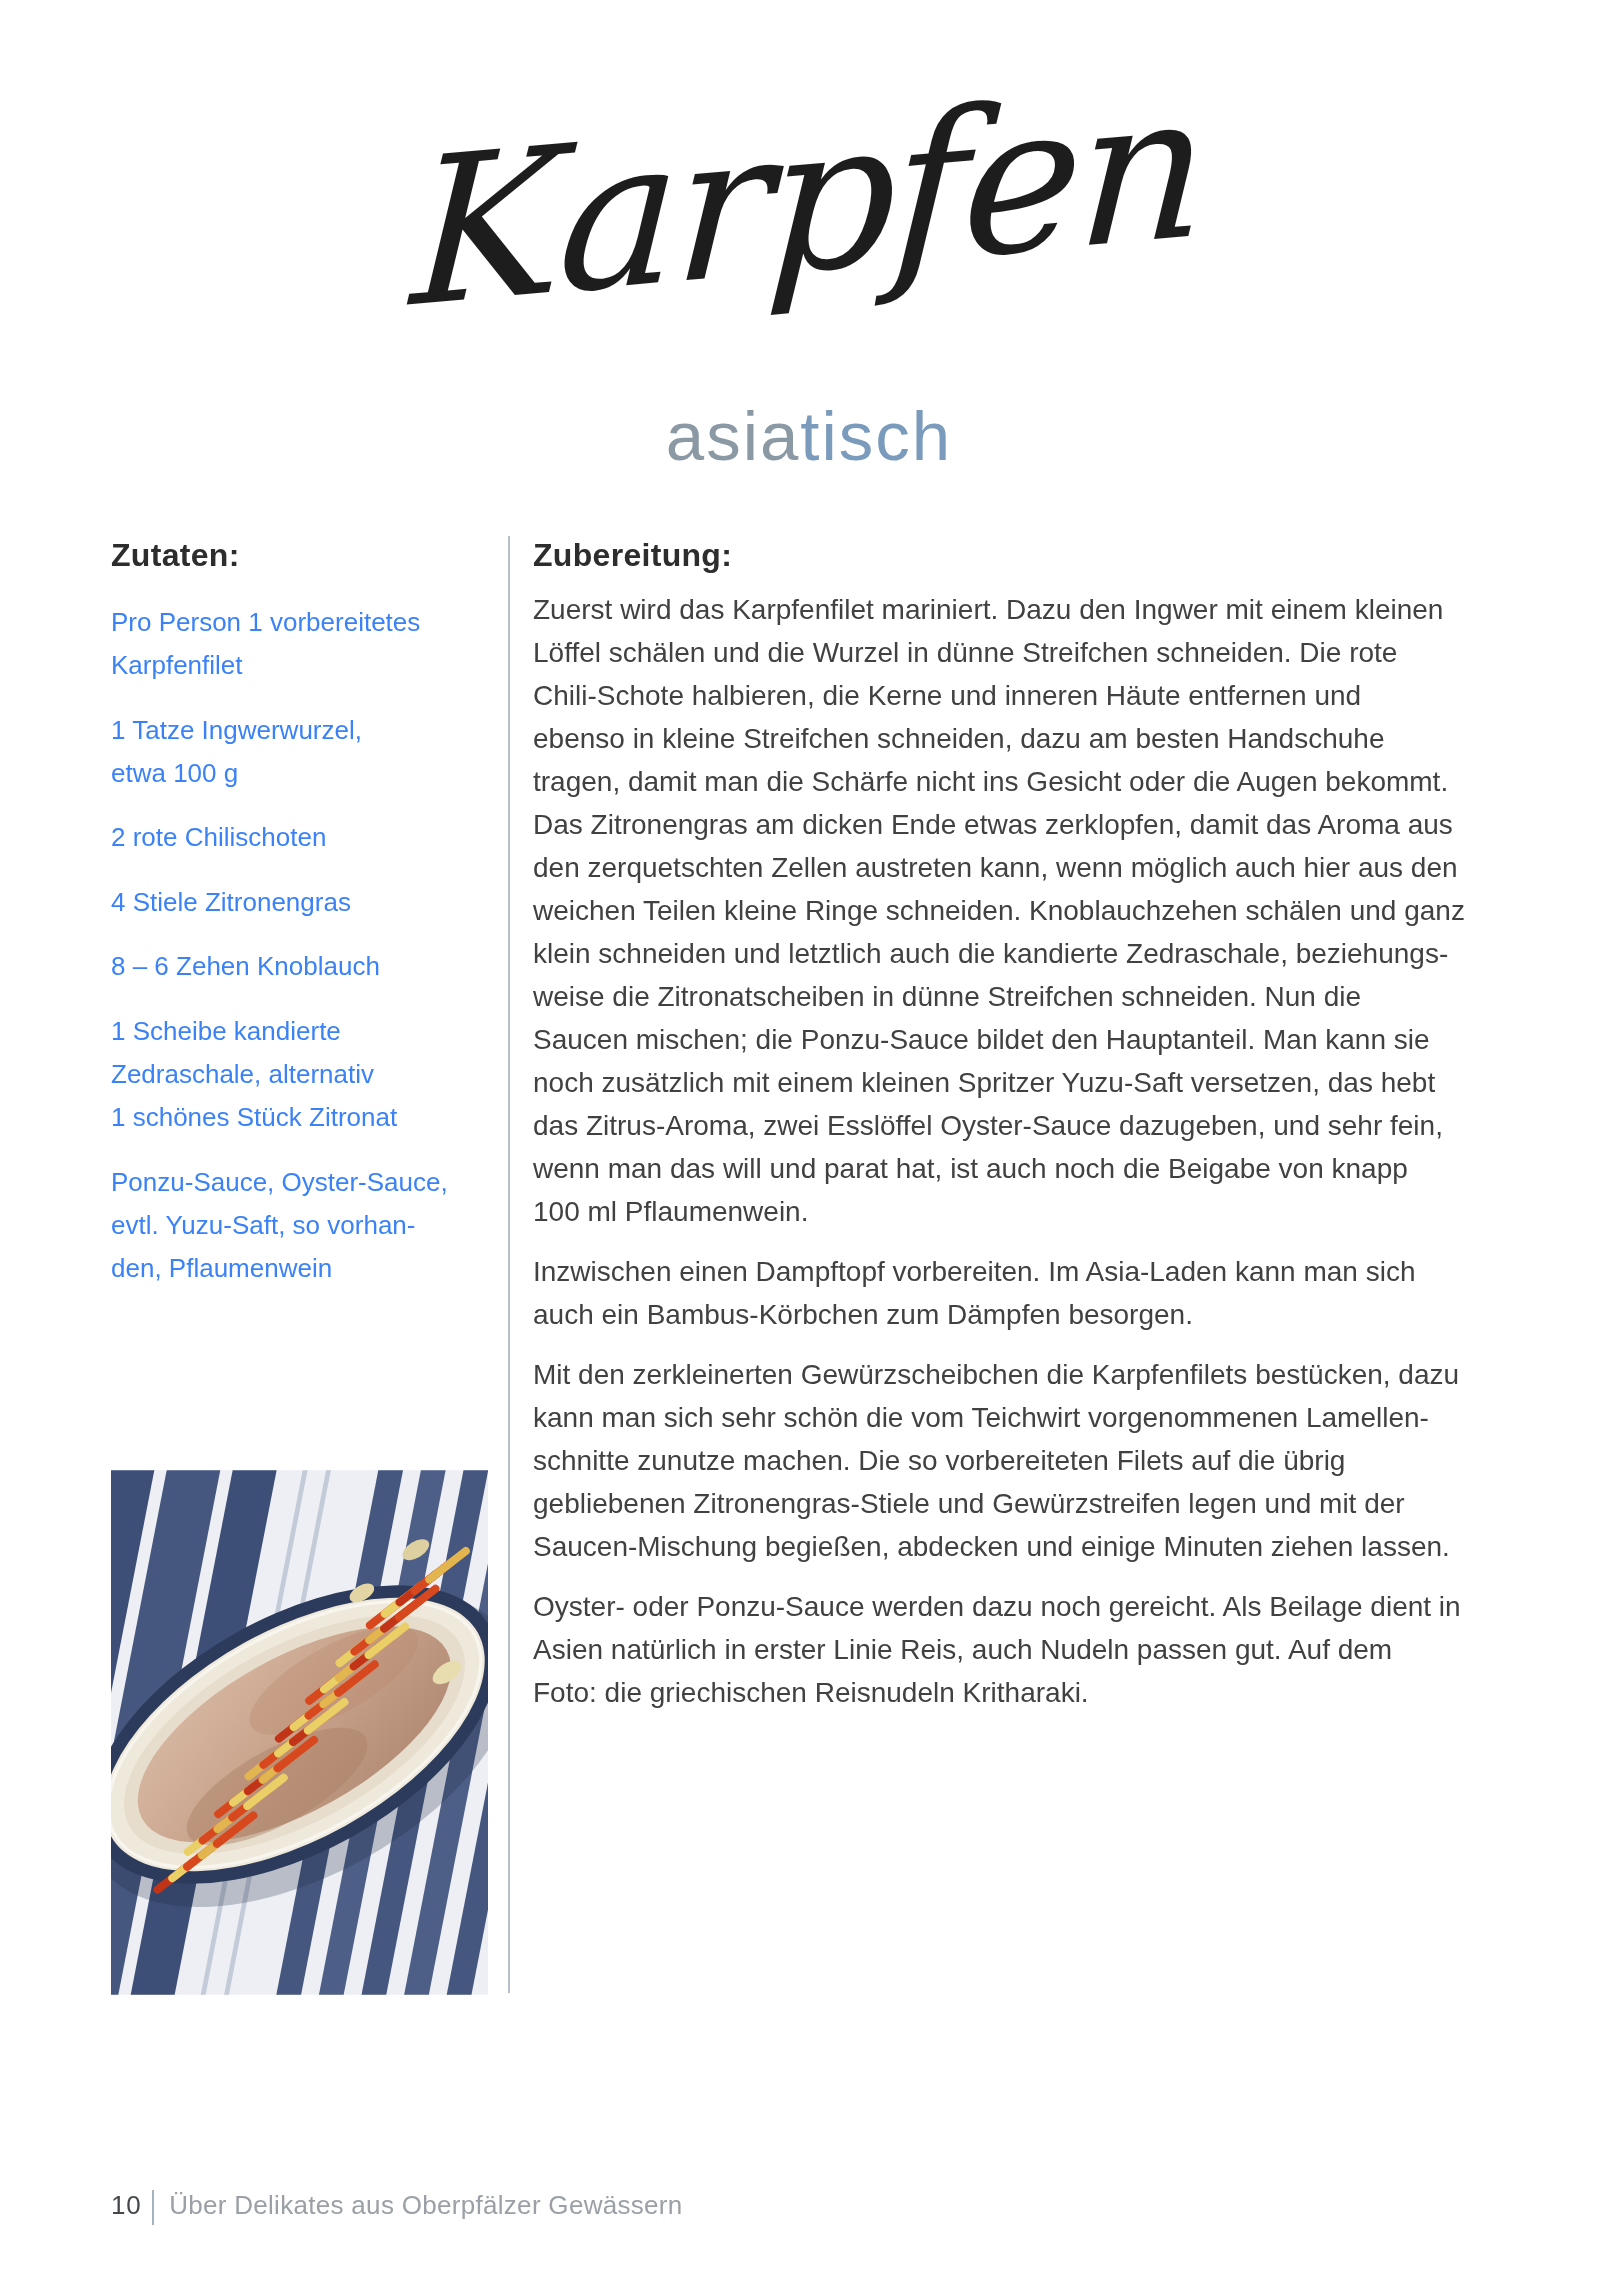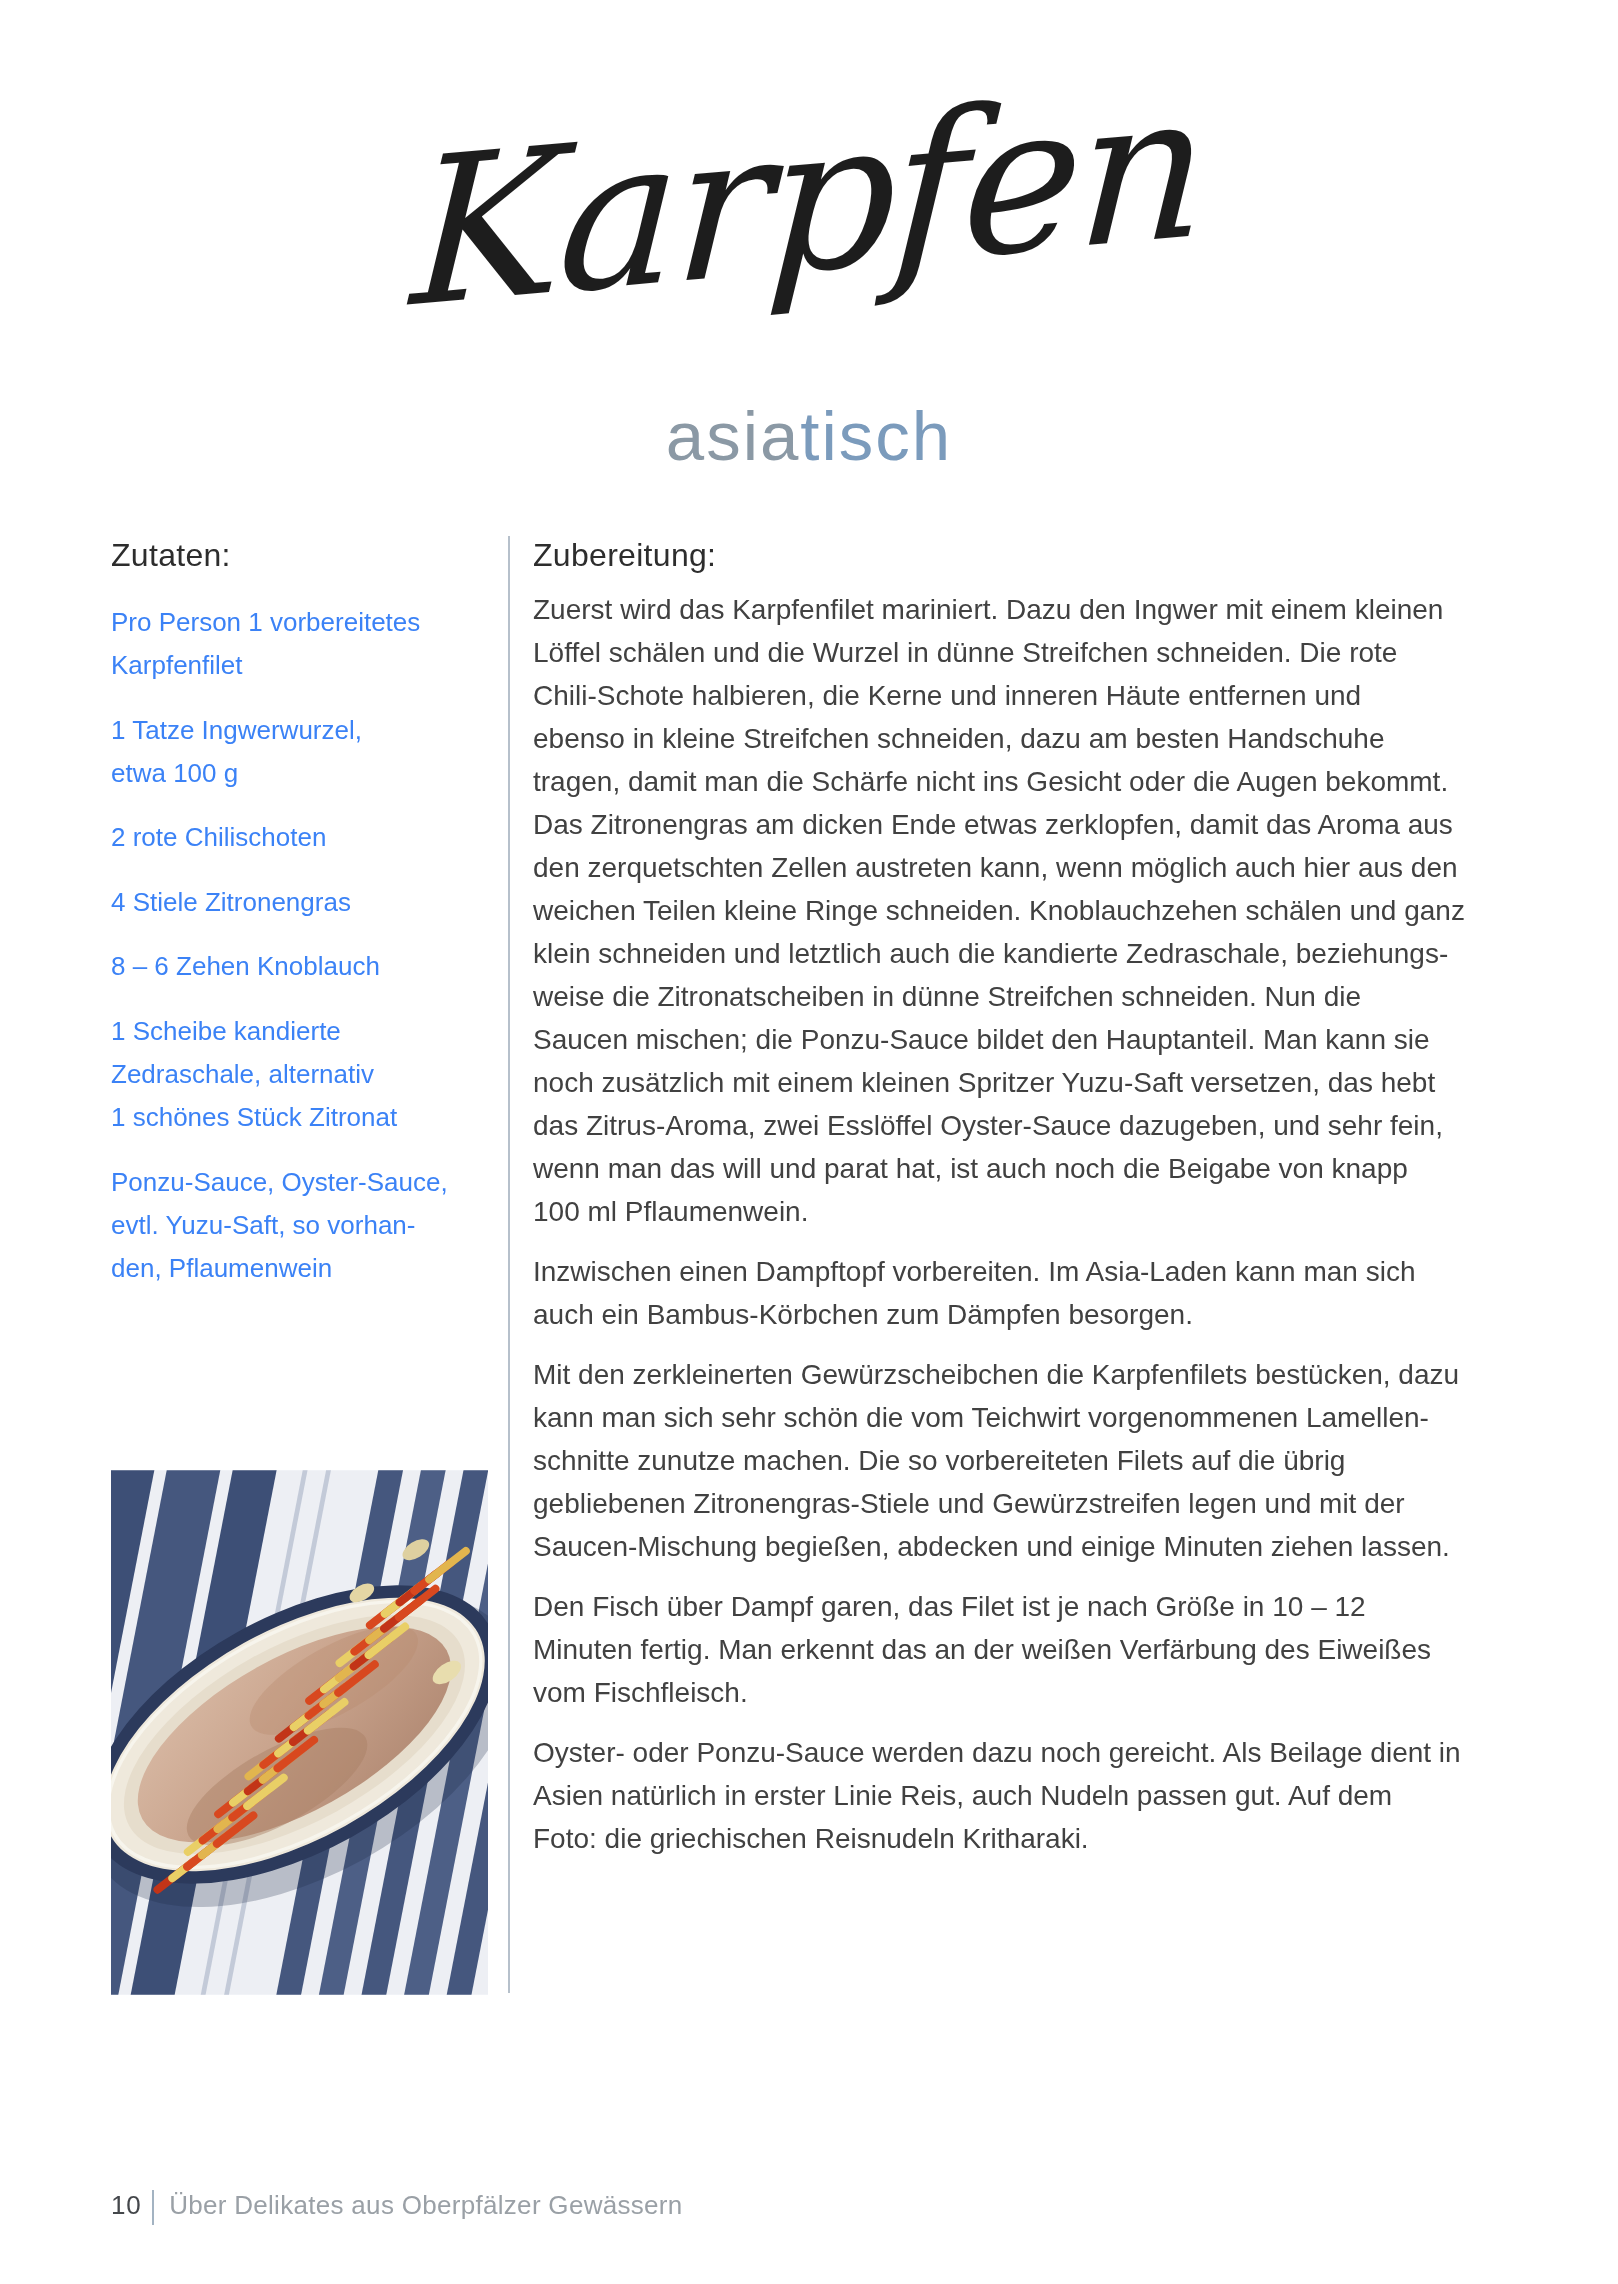--- a/index.html
+++ b/index.html
@@ -26,21 +26,21 @@
   .subtitle{position:absolute;top:397px;left:0;width:1618px;text-align:center;
     font-size:69px;letter-spacing:2px;font-weight:400;}
   .subtitle .p1{color:#8b99a5;}
   .subtitle .p2{color:#7b9bbc;}
   
   .col-left{position:absolute;top:536px;left:111px;width:394px;}
   .col-divider{position:absolute;top:536px;left:508px;width:2px;height:1457px;background:#b6c0cb;}
   .col-right{position:absolute;top:536px;left:533px;width:998px;}
   h2.sec{
     margin:0;
-    font-size:32px;line-height:38px;font-weight:400;color:#2d2d2d;letter-spacing:0.3px;
+    font-size:32px;line-height:38px;font-weight:700;color:#2d2d2d;letter-spacing:0.3px;
   }
   .col-left h2.sec{margin-bottom:27px;}
   .col-right h2.sec{margin-bottom:13.5px;}
   .ing{
     margin:0 0 21.6px 0;
     font-size:26px;line-height:43px;
     white-space:pre;
     color:#3b82f6;
   }
   .para{
@@ -113,23 +113,20 @@
 das Zitrus-Aroma, zwei Esslöffel Oyster-Sauce dazugeben, und sehr fein,
 wenn man das will und parat hat, ist auch noch die Beigabe von knapp
 100 ml Pflaumenwein.</p>
     <p class="para">Inzwischen einen Dampftopf vorbereiten. Im Asia-Laden kann man sich
 auch ein Bambus-Körbchen zum Dämpfen besorgen.</p>
     <p class="para">Mit den zerkleinerten Gewürzscheibchen die Karpfenfilets bestücken, dazu
 kann man sich sehr schön die vom Teichwirt vorgenommenen Lamellen-
 schnitte zunutze machen. Die so vorbereiteten Filets auf die übrig
 gebliebenen Zitronengras-Stiele und Gewürzstreifen legen und mit der
 Saucen-Mischung begießen, abdecken und einige Minuten ziehen lassen.</p>
-    <p class="para">Den Fisch über Dampf garen, das Filet ist je nach Größe in 10 – 12
-Minuten fertig. Man erkennt das an der weißen Verfärbung des Eiweißes
-vom Fischfleisch.</p>
     <p class="para">Oyster- oder Ponzu-Sauce werden dazu noch gereicht. Als Beilage dient in
 Asien natürlich in erster Linie Reis, auch Nudeln passen gut. Auf dem
 Foto: die griechischen Reisnudeln Kritharaki.</p>
   </section>
 
   <figure class="photo">
     <svg width="377" height="525" viewBox="0 0 559 778" xmlns="http://www.w3.org/2000/svg">
       <defs>
         <linearGradient id="fishg" x1="0" y1="0" x2="1" y2="1">
           <stop offset="0" stop-color="#dabca7"></stop>

